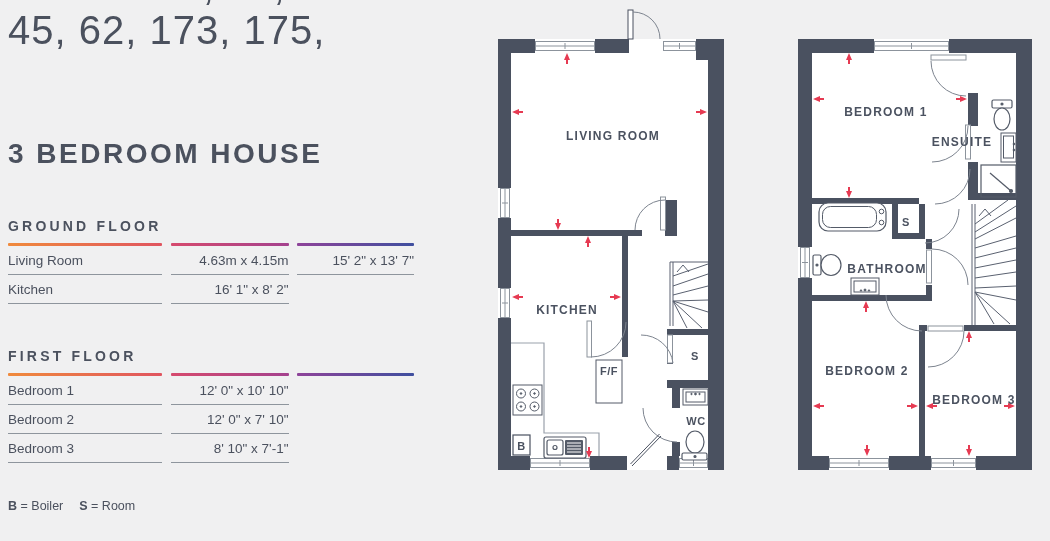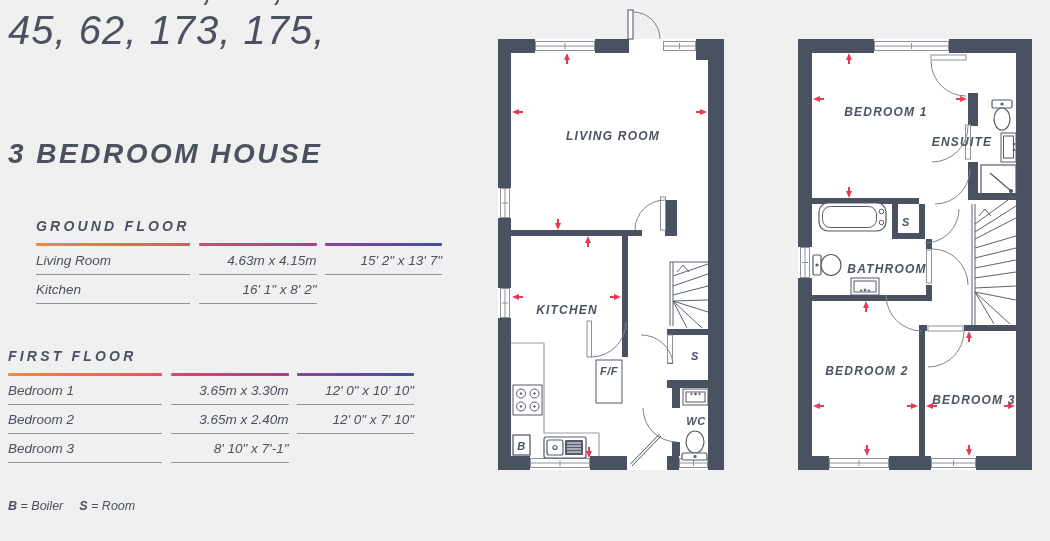--- a/index.html
+++ b/index.html
@@ -1,17 +1,17 @@
 <!DOCTYPE html>
 <html><head>
 <meta charset="utf-8">
 <style>
   html,body{margin:0;padding:0;}
   body{font-family:"Liberation Sans", sans-serif;}
-  #page{position:relative;width:1050px;height:541px;background:#f0f0f1;overflow:hidden;color:#4b5260;font-style:italic;}
+  #page{position:relative;width:1050px;height:541px;background:#f0f0f1;overflow:hidden;color:#4b5260;}
   .title-block{position:absolute;left:8px;top:-36px;font-size:40px;line-height:44px;letter-spacing:1px;color:#4b515e;font-weight:400;}
   .subtitle{position:absolute;left:8px;top:138px;font-size:28px;font-weight:bold;letter-spacing:2.5px;color:#4b515e;}
   .spec-table{position:absolute;left:8px;width:406px;}
   .spec-table .sec-heading{font-size:14px;font-weight:bold;letter-spacing:3.2px;color:#4b515e;}
   .grad-row{display:grid;grid-template-columns:154px 118px 117px;column-gap:8.5px;margin-top:9px;}
   .grad-row span{height:2.5px;border-radius:1px;display:block;}
   .trow{display:grid;grid-template-columns:154px 118px 117px;column-gap:8.5px;font-size:13.5px;color:#4b515e;}
   .trow .cell{padding:7px 0 6px 0;border-bottom:1px solid #8e959d;}
   .trow .c-name{text-align:left;}
   .trow .c-metric,.trow .c-imp{text-align:right;}
@@ -27,21 +27,21 @@
 <body>
 
 <div id="page">
 
   <div class="title-block">
     <div>PLOTS 34, 36,</div>
     <div>45, 62, 173, 175,</div>
   </div>
   <div class="subtitle">3 BEDROOM HOUSE</div>
 
-  <div class="spec-table" style="top:218px;margin-left:28px;">
+  <div class="spec-table" style="top:218px;">
     <div class="sec-heading">GROUND FLOOR</div>
     <div class="grad-row">
       <span style="background:linear-gradient(90deg,#f08a3c,#e05560);"></span>
       <span style="background:linear-gradient(90deg,#d64a6e,#a4418e);"></span>
       <span style="background:linear-gradient(90deg,#8e4399,#3f4f9f);"></span>
     </div>
     <div class="trow">
       <div class="cell c-name">Living Room</div>
       <div class="cell c-metric">4.63m x 4.15m</div>
       <div class="cell c-imp">15' 2" x 13' 7"</div>
@@ -54,26 +54,24 @@
 
   <div class="spec-table" style="top:348px;">
     <div class="sec-heading">FIRST FLOOR</div>
     <div class="grad-row">
       <span style="background:linear-gradient(90deg,#f08a3c,#e05560);"></span>
       <span style="background:linear-gradient(90deg,#d64a6e,#a4418e);"></span>
       <span style="background:linear-gradient(90deg,#8e4399,#3f4f9f);"></span>
     </div>
     <div class="trow">
       <div class="cell c-name">Bedroom 1</div>
-      <div class="cell c-metric">3.65m x 3.30m</div>
       <div class="cell c-imp">12' 0" x 10' 10"</div>
     </div>
     <div class="trow">
       <div class="cell c-name">Bedroom 2</div>
-      <div class="cell c-metric">3.65m x 2.40m</div>
       <div class="cell c-imp">12' 0" x 7' 10"</div>
     </div>
     <div class="trow">
       <div class="cell c-name">Bedroom 3</div>
       <div class="cell c-imp">8' 10" x 7'-1"</div>
     </div>
   </div>
 
   <div class="legend">
     <span class="item"><b>B</b> <span>= Boiler</span></span><span class="item"><b>S</b> <span>= Room</span></span>

